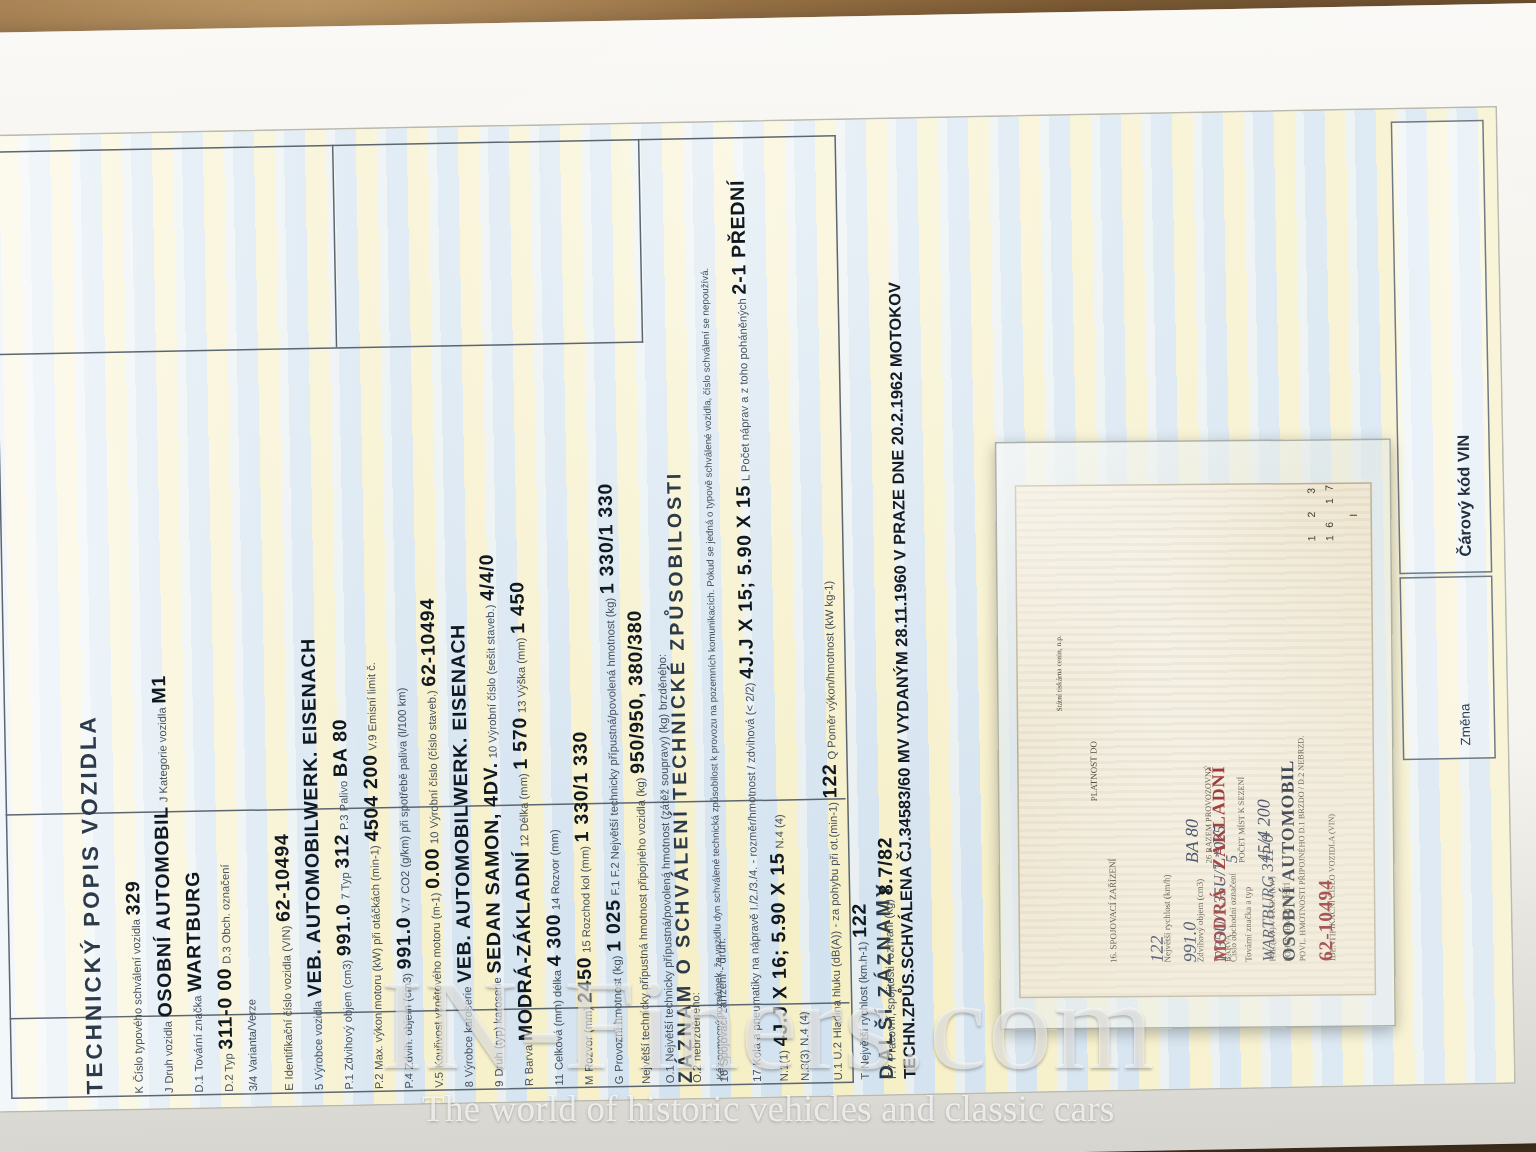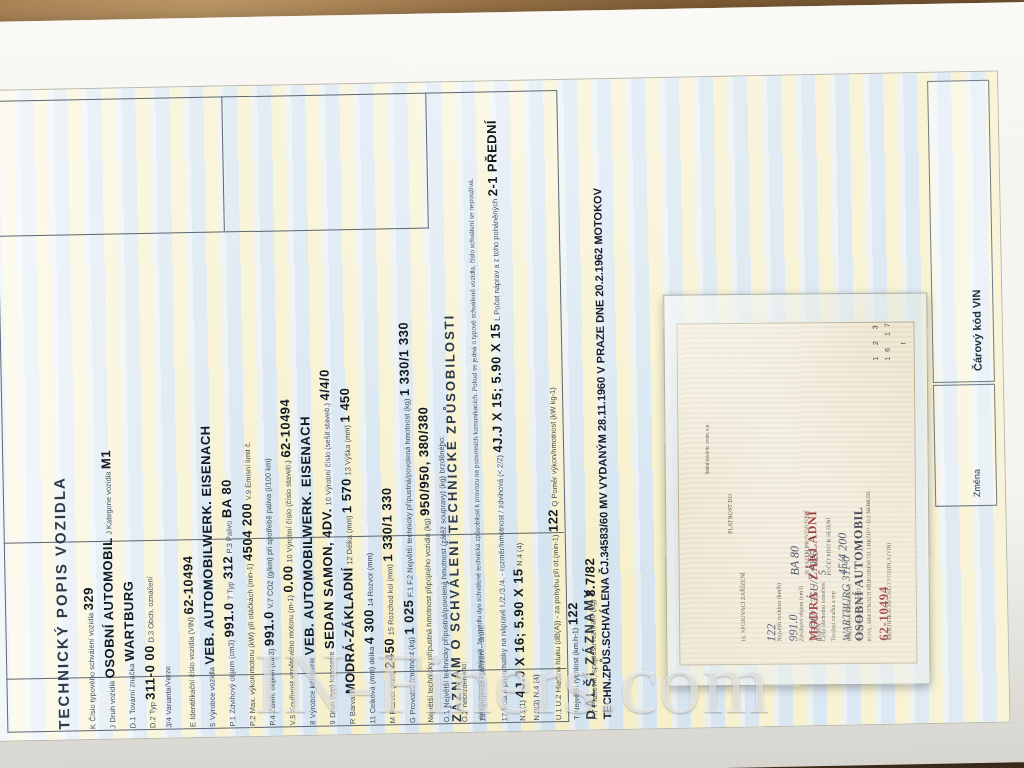--- a/index.html
+++ b/index.html
@@ -474,13 +474,14 @@
           <div class="oldtxt ot-label" style="left:60px; top:318px;">16. SPOJOVACÍ ZAŘÍZENÍ</div>
           <div class="oldtxt ot-label" style="left:48px; top:210px;">PLATNOST DO</div>
           <div class="oldtxt ot-label" style="left:26px; top:150px; font-size:5px;">Státní tiskárna cenin, n.p.</div>
         </div>
         <div class="gloss"></div>
       </div>
     </div>
   </div>
 
   <div class="wm wm-main">IN-Finers.com</div>
+  <div class="wm wm-sub">The world of historic vehicles and classic cars</div>
 </div>
 
 </body></html>

